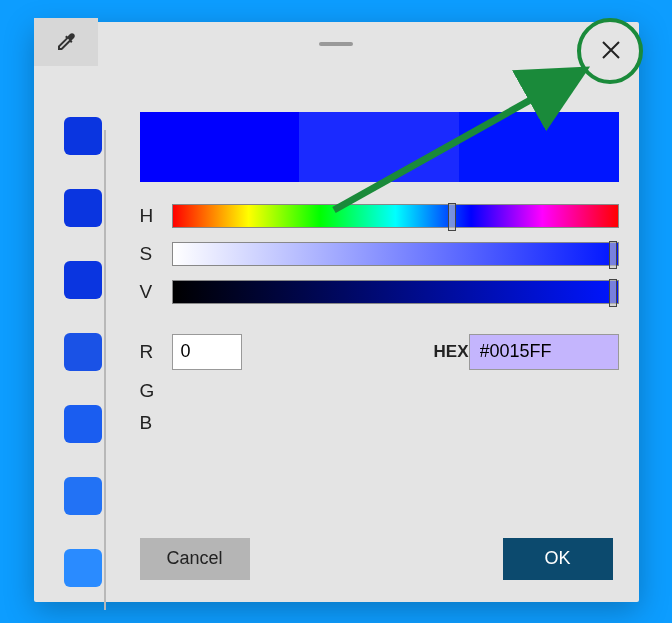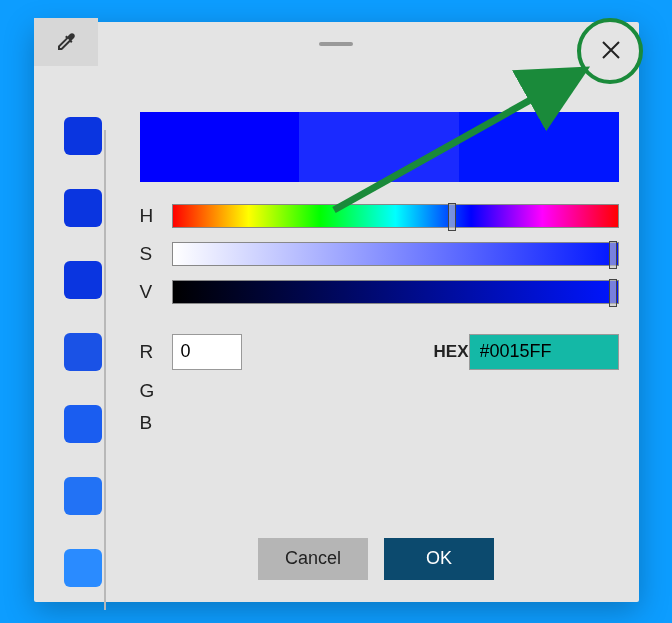--- a/index.html
+++ b/index.html
@@ -195,26 +195,26 @@
     font-size: 17px;
     font-weight: 600;
     color: #222;
   }
   .hex-row input {
     width: 150px;
     height: 36px;
     padding: 0 10px;
     font-size: 18px;
     border: 1px solid #999;
-    background: #14b8a6;
+    background: #c4b5fd;
   }
   .buttons {
     margin-top: auto;
     display: flex;
-    justify-content: center;
+    justify-content: space-between;
     gap: 16px;
     padding: 12px 6px 12px 0;
   }
   .btn {
     width: 110px;
     height: 42px;
     font-size: 18px;
     border: none;
     cursor: pointer;
     display: flex;

